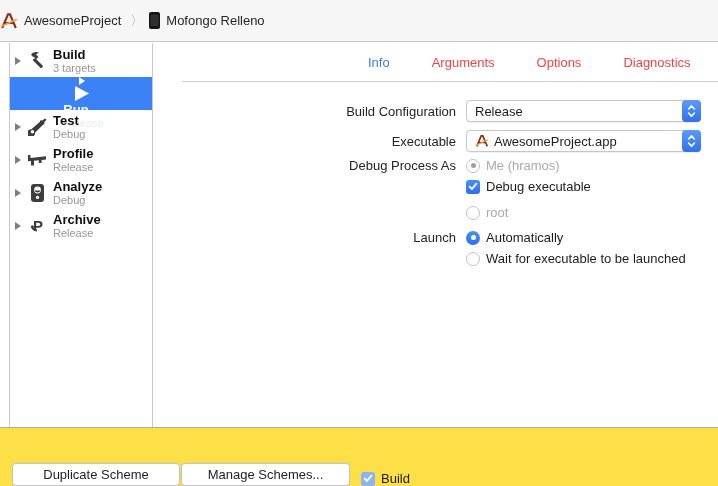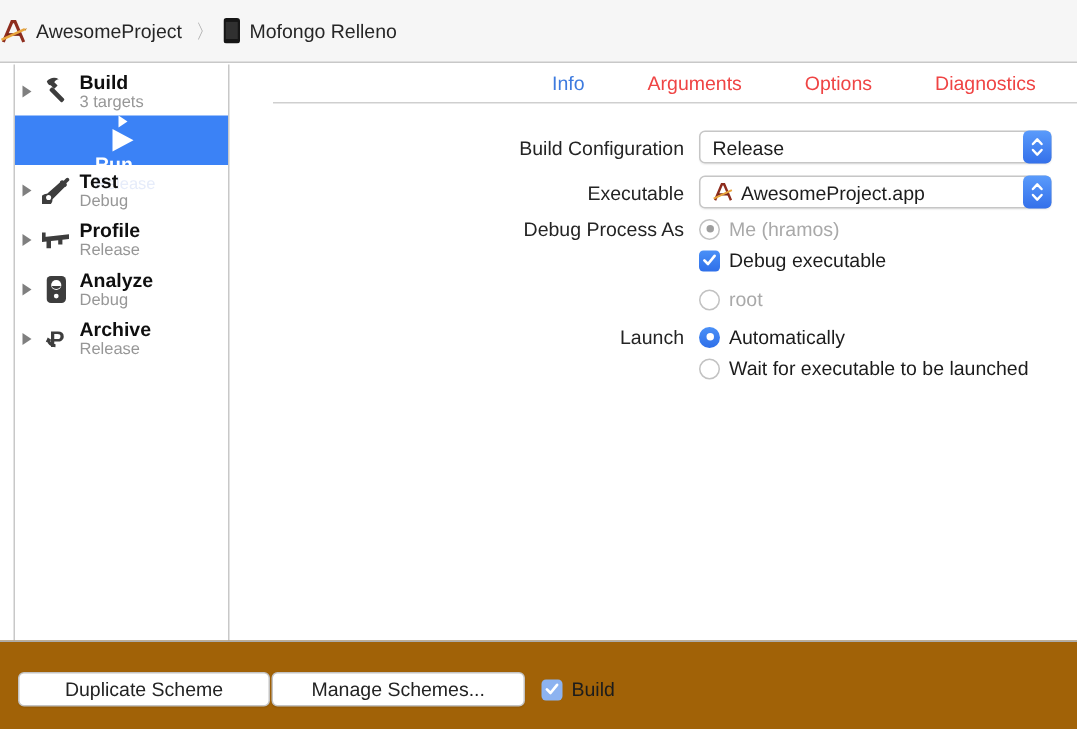--- a/index.html
+++ b/index.html
@@ -52,21 +52,21 @@
   .scheme-title { font-size: 13px; font-weight: bold; color: #0f0f0f; line-height: 15px; }
   .scheme-sub { font-size: 11px; color: #979797; line-height: 13px; }
   .scheme-row.selected { background: #3b82f6; flex-direction: column; }
   .scheme-row.selected .disclosure { border-left-color: #ffffff; }
   .scheme-row.selected .scheme-title { color: #ffffff; }
   .scheme-row.selected .scheme-sub { color: #e6ecfa; }
 
   
   .content { position: absolute; top: 0; bottom: 0; left: 182px; right: 0; }
   .tabbar {
-    height: 26px;
+    height: 39px;
     border-bottom: 1px solid #cfcfcf;
     display: flex;
     align-items: center;
     padding-left: 186px;
     gap: 42px;
   }
   .tab { font-size: 13px; color: #ef4444; cursor: default; white-space: nowrap; }
   .tab.active { color: #3e7bdf; }
 
   
@@ -128,24 +128,24 @@
     border: 1px solid #c2c2c2;
   }
   .radio.on-blue { background: linear-gradient(#4a90f7, #2e6fe9); border: none; }
   .radio.on-blue .dot { width: 5px; height: 5px; border-radius: 50%; background: #fff; }
   .radio.on-gray .dot { width: 5px; height: 5px; border-radius: 50%; background: #9e9e9e; }
 
   
   .footer {
     position: absolute; left: 0; right: 0; bottom: 0;
     height: 59px;
-    background: #a16207;
+    background: #fde047;
     border-top: 1px solid #ababab;
     display: flex;
-    align-items: flex-start;
+    align-items: flex-end;
     padding-top: 20px;
   }
   .push-button {
     height: 23px;
     background: #ffffff;
     border: 1px solid #c3c3c3;
     border-radius: 4px;
     font-size: 13px;
     color: #232323;
     font-family: "Liberation Sans", sans-serif;

